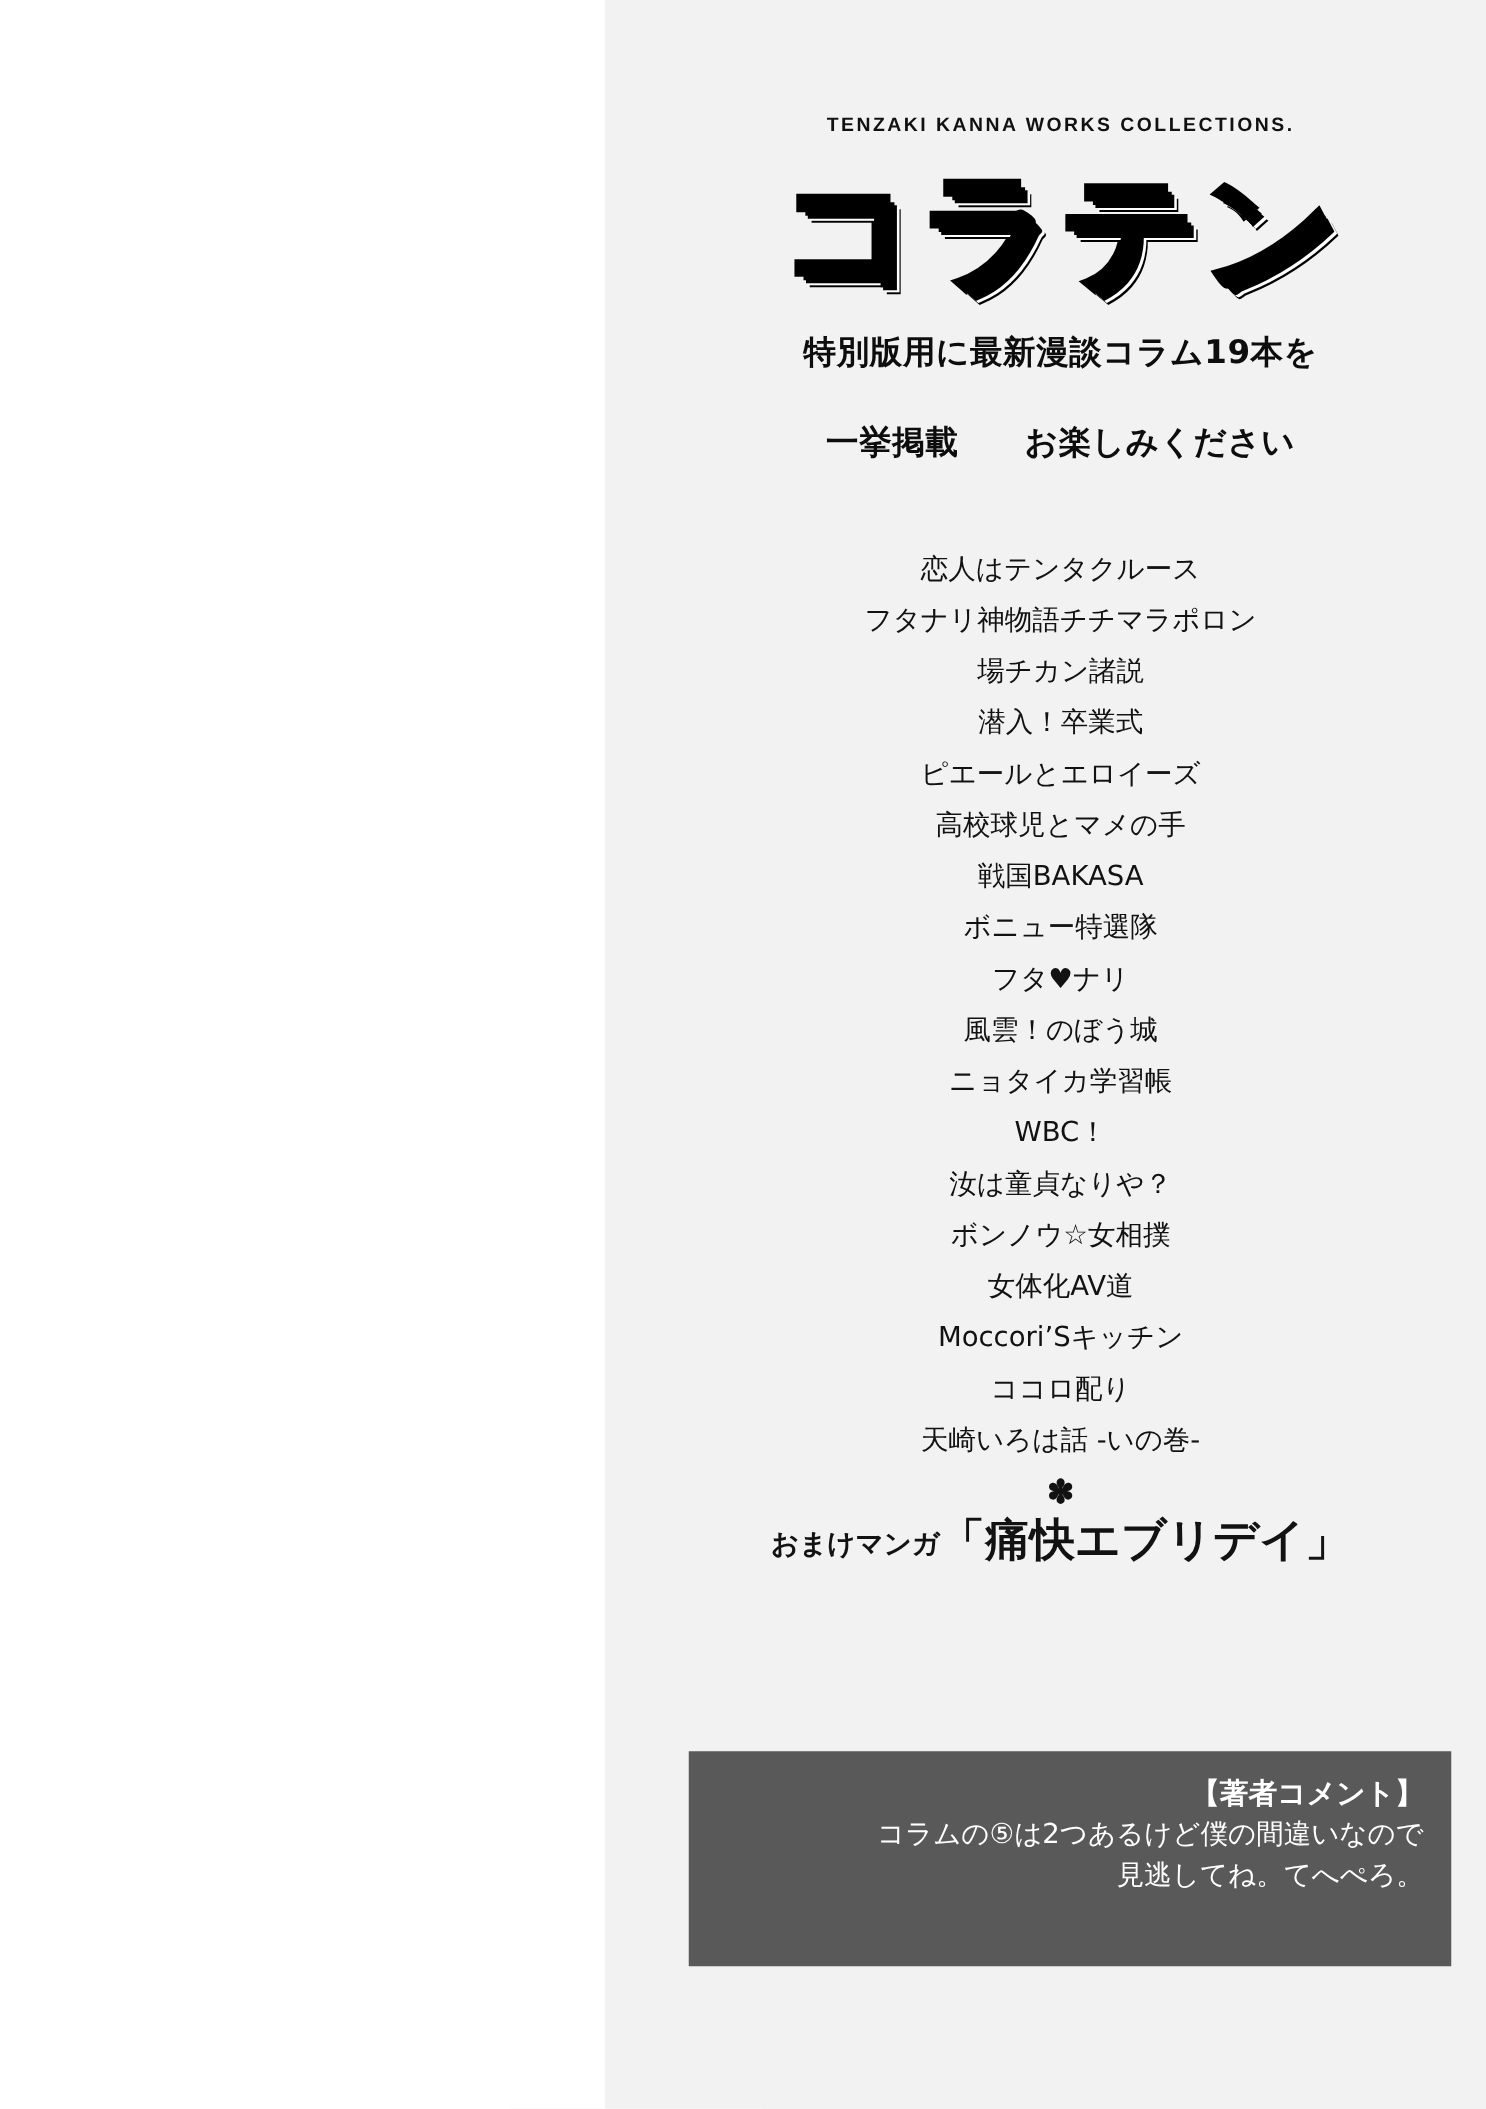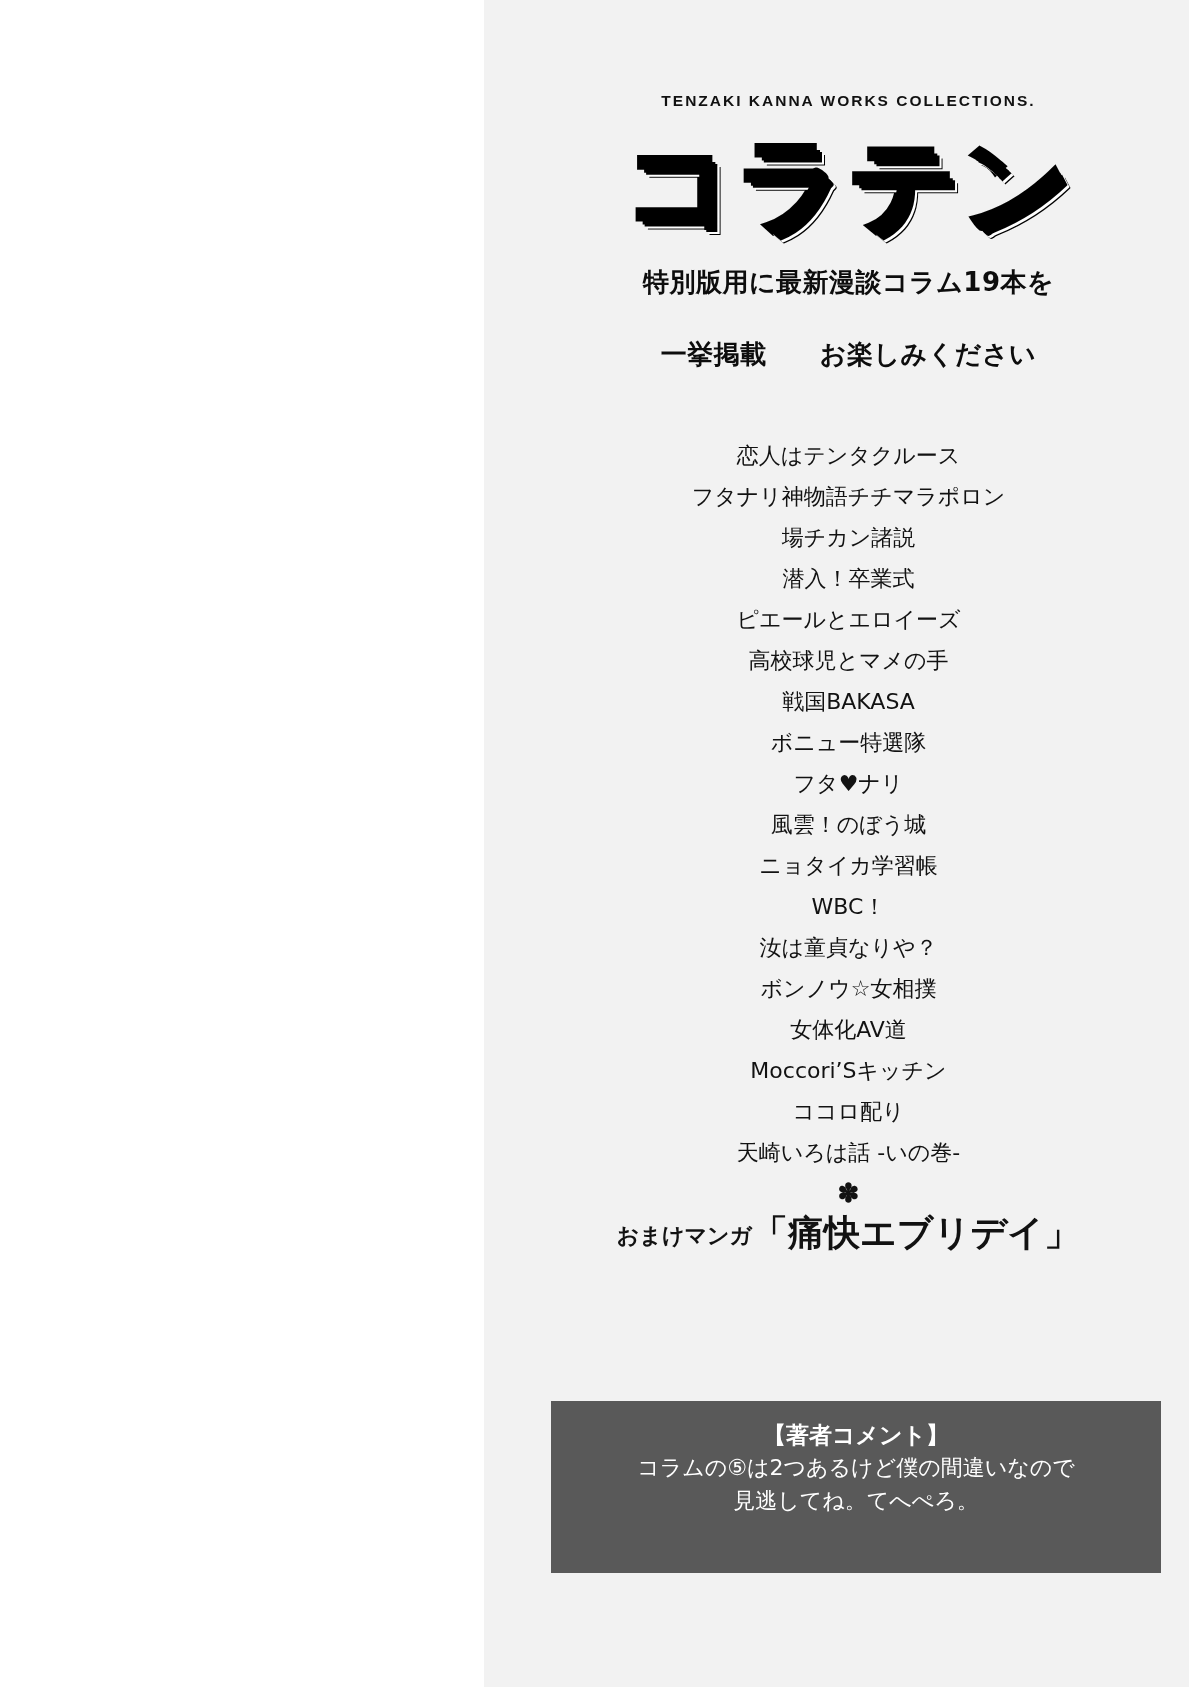--- a/index.html
+++ b/index.html
@@ -122,21 +122,21 @@
 
   
   .comment-box {
     position: absolute;
     left: 551px;
     top: 1401px;
     width: 610px;
     height: 172px;
     background: #595959;
     color: #ffffff;
-    text-align: center;
+    text-align: right;
     box-sizing: border-box;
     padding: 18px 22px 0 22px;
   }
   .comment-title {
     font-size: 23px;
     font-weight: 700;
     line-height: 1.45;
     font-family: "DejaVu Sans", sans-serif;
   }
   .comment-body {

